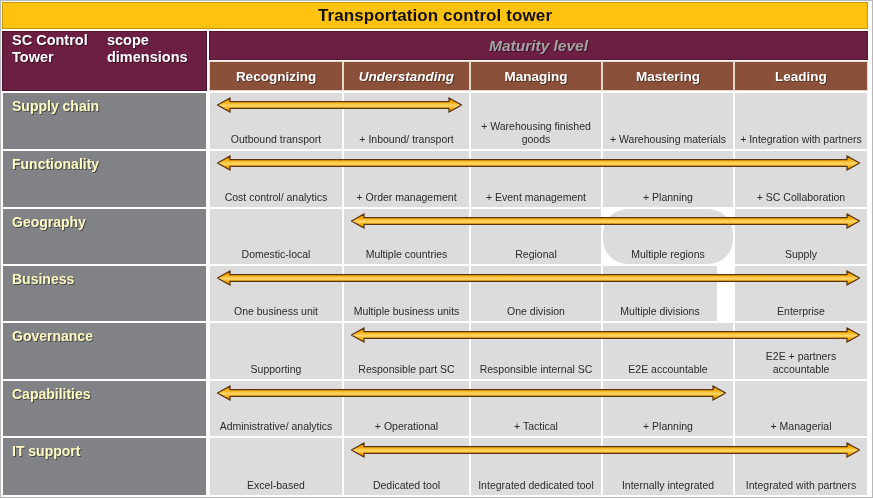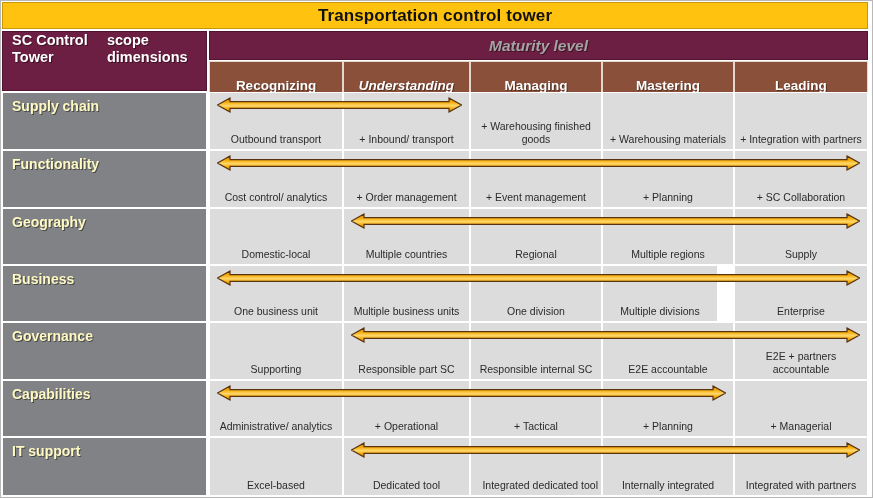--- a/index.html
+++ b/index.html
@@ -82,21 +82,21 @@
     font-size: 15.5px;
     font-weight: bold;
     color: #a3a3a3;
     text-shadow: 1px 1px 0 rgba(0,0,0,0.45);
     font-style: italic;
   }
 
   .level-head {
     position: absolute;
     top: 61px;
-    height: 48px;
+    height: 30px;
     background: #8b5039;
     border: 1px solid #e6d7cd;
     box-sizing: border-box;
     display: flex;
     align-items: center;
     justify-content: center;
     text-align: center;
   }
   .level-head span {
     font-size: 13.5px;
@@ -255,21 +255,21 @@
       </div>
       <div class="cell" style="left: 209px; width: 134px; top: 208px; height: 57px;">
         <span>Domestic-local</span>
       </div>
       <div class="cell" style="left: 343px; width: 127px; top: 208px; height: 57px;">
         <span>Multiple countries</span>
       </div>
       <div class="cell" style="left: 470px; width: 132px; top: 208px; height: 57px;">
         <span>Regional</span>
       </div>
-      <div class="cell" style="left: 602px; width: 132px; top: 208px; height: 57px;">
+      <div class="cell" style="left: 602px; width: 132px; top: 208px; height: 57px; border-radius: 26px;">
         <span>Multiple regions</span>
       </div>
       <div class="cell" style="left: 734px; width: 134px; top: 208px; height: 57px;">
         <span>Supply</span>
       </div>
       <div class="cell" style="left: 209px; width: 134px; top: 265px; height: 57px;">
         <span>One business unit</span>
       </div>
       <div class="cell" style="left: 343px; width: 127px; top: 265px; height: 57px;">
         <span>Multiple business units</span>
@@ -312,21 +312,21 @@
       </div>
       <div class="cell" style="left: 734px; width: 134px; top: 380px; height: 57px;">
         <span>+ Managerial</span>
       </div>
       <div class="cell" style="left: 209px; width: 134px; top: 437px; height: 59px;">
         <span>Excel-based</span>
       </div>
       <div class="cell" style="left: 343px; width: 127px; top: 437px; height: 59px;">
         <span>Dedicated tool</span>
       </div>
-      <div class="cell" style="left: 470px; width: 132px; top: 437px; height: 59px; justify-content: flex-end;">
+      <div class="cell" style="left: 470px; width: 132px; top: 437px; height: 59px;">
         <span>Integrated dedicated tool</span>
       </div>
       <div class="cell" style="left: 602px; width: 132px; top: 437px; height: 59px;">
         <span>Internally integrated</span>
       </div>
       <div class="cell" style="left: 734px; width: 134px; top: 437px; height: 59px;">
         <span>Integrated with partners</span>
       </div>
     </div>
   <div id="arrows">

